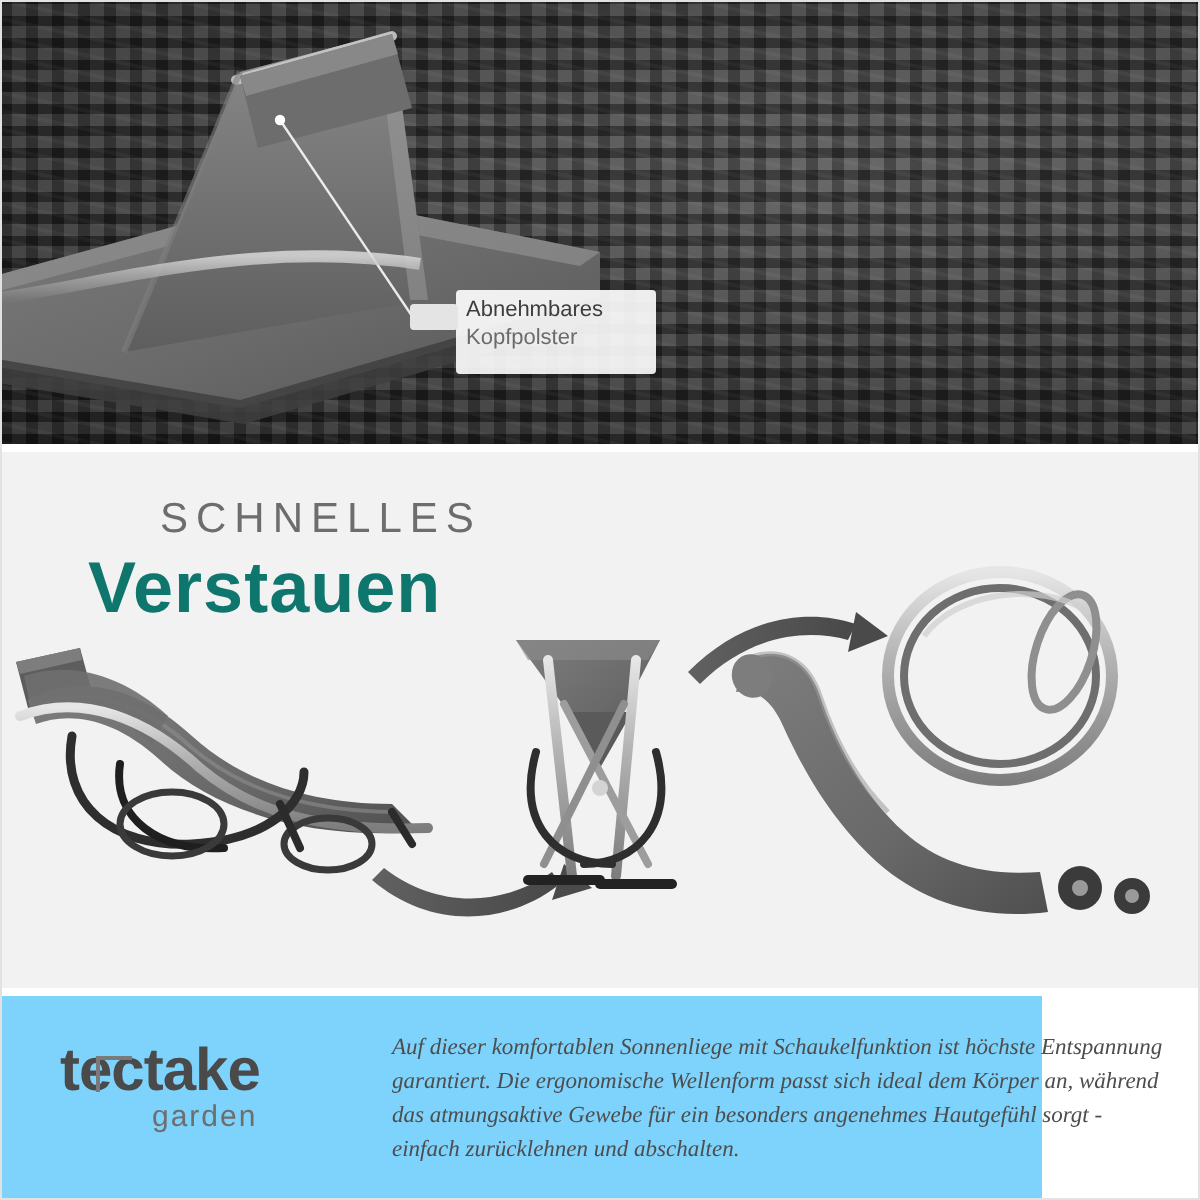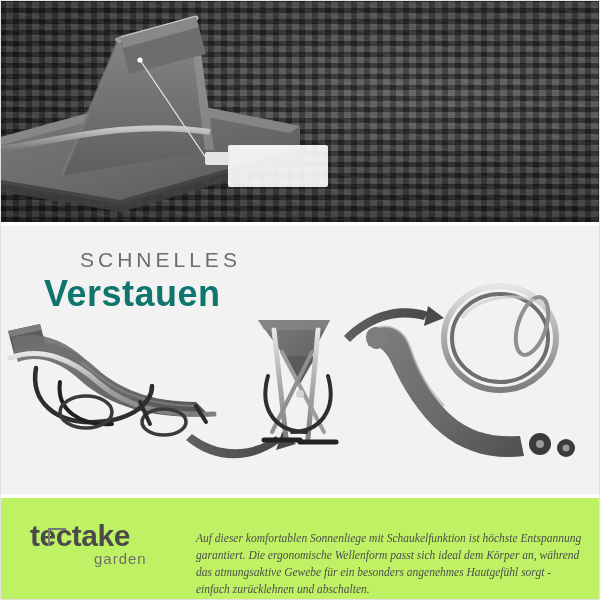--- a/index.html
+++ b/index.html
@@ -141,42 +141,42 @@
     color: #0f766e;
     margin-top: 1px;
     letter-spacing: 0.5px;
   }
 
   
   .panel-bottom {
     position: absolute;
     left: 0;
     top: 498px;
-    width: 600px;
+    width: 521px;
     height: 102px;
-    background: #bef264;
+    background: #7dd3fc;
   }
   .logo-wrap {
     position: absolute;
     left: 30px;
     top: 22px;
     width: 150px;
   }
   .logo-text {
     font-size: 30px;
     font-weight: 700;
     color: #4a4a4a;
     letter-spacing: -0.5px;
     line-height: 32px;
   }
   .logo-sub {
     font-size: 15px;
     color: #6e6e6e;
     letter-spacing: 1px;
-    margin-left: 64px;
+    margin-left: 46px;
     margin-top: -2px;
   }
   .logo-corner {
     position: absolute;
     left: 18px;
     top: 8px;
     width: 16px;
     height: 16px;
     border-left: 2px solid #7a7a7a;
     border-top: 2px solid #7a7a7a;
@@ -184,21 +184,20 @@
   .body-copy {
     position: absolute;
     left: 196px;
     top: 18px;
     width: 386px;
     font-size: 11.5px;
     line-height: 17px;
     color: #4d4d4d;
     font-style: italic;
     font-family: "Liberation Serif", serif;
-    margin-top: 14px;
   }
 
   
   .outer-frame {
     position: absolute;
     inset: 0;
     border: 1px solid #e2e2e2;
     pointer-events: none;
   }
 </style>
@@ -242,20 +241,24 @@
       <path d="M120,38 L196,17 L199,27 L123,48 Z" fill="#8e8e8e" opacity="0.8"></path>
 
       <path d="M140,60 L206,158" stroke="#f2f2f2" stroke-width="1.2" fill="none" opacity="0.95"></path>
       <circle cx="140" cy="60" r="2.6" fill="#ffffff"></circle>
 
       <path d="M-10,150 C 40,146 120,118 210,132" stroke="url(#metalG)" stroke-width="6" fill="none" opacity="0.85"></path>
     </svg>
 
     <div class="callout-box"></div>
     <div class="callout-chip"></div>
+    <div class="callout-label">
+      <div>Abnehmbares</div>
+      <div class="l2">Kopfpolster</div>
+    </div>
 
   </div>
 
   <div class="panel-mid">
     <div class="mid-heading">
       <div class="kicker">SCHNELLES</div>
       <div class="main">Verstauen</div>
     </div>
 
     <svg width="600" height="268" viewBox="0 0 600 268" style="position:absolute;left:0;top:0;">

